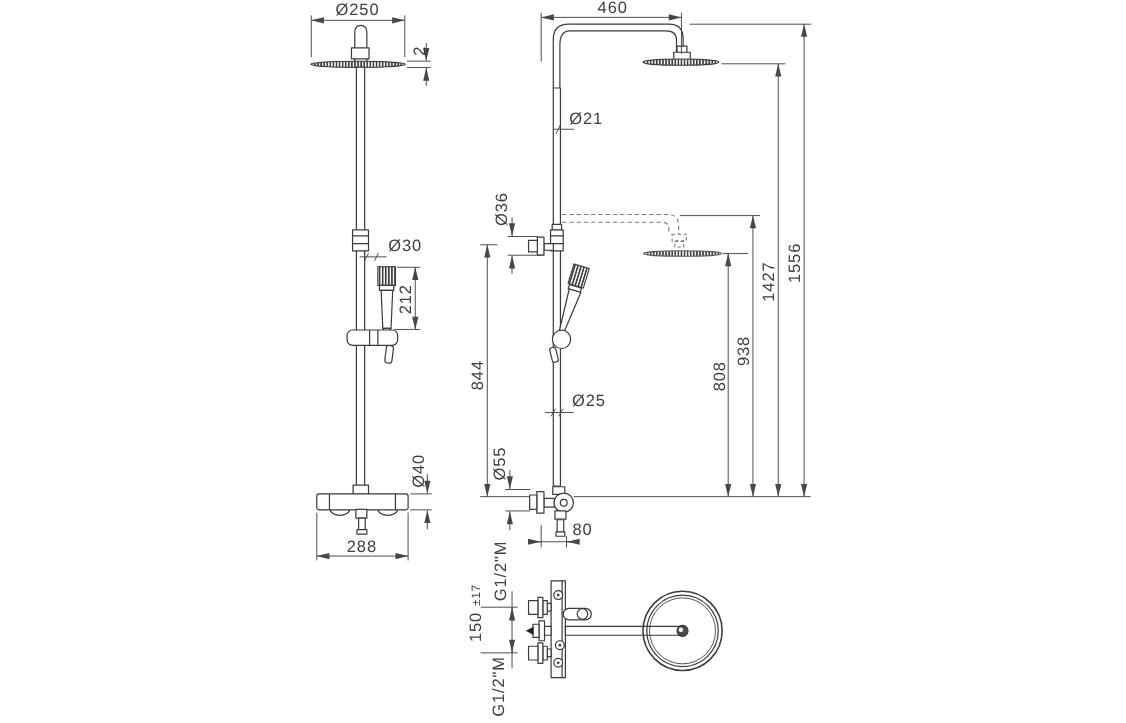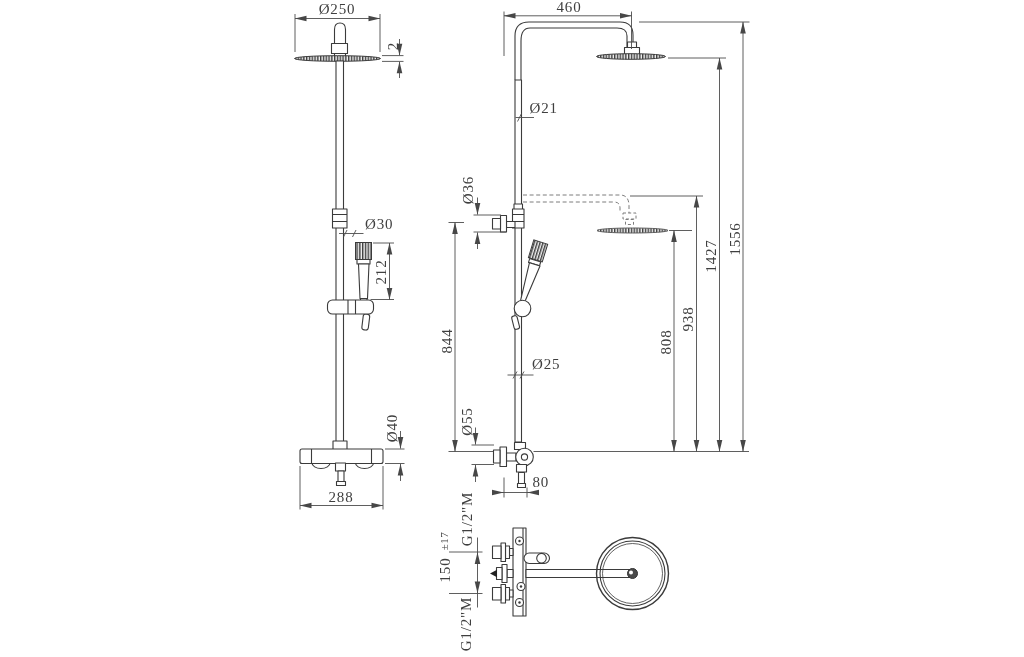--- a/index.html
+++ b/index.html
@@ -1,18 +1,18 @@
 <!DOCTYPE html>
 <html><head>
 <meta charset="utf-8">
 <style>
   html,body { margin:0; padding:0; background:#ffffff; }
   .stage {
     position:relative; width:940px; height:657px; background:#ffffff;
-    overflow:hidden; font-family:Liberation Serif, serif;margin-left:12px;
+    overflow:hidden; font-family:Liberation Sans, sans-serif;
   }
   svg { position:absolute; left:0; top:0; }
   .geo  { fill:none;    stroke:#3b3b3b; stroke-width:1.1; stroke-linejoin:round; }
   .geof { fill:#ffffff; stroke:#3b3b3b; stroke-width:1.1; stroke-linejoin:round; }
   .hatch{ fill:url(#hv);stroke:#3b3b3b; stroke-width:1; }
   .dash { fill:none;    stroke:#7d7d7d; stroke-width:1;   stroke-dasharray:4 2.6; }
   .dashf{ fill:#ffffff; stroke:#7d7d7d; stroke-width:1;   stroke-dasharray:3 2.2; }
   .dim  { fill:none;    stroke:#4d4d4d; stroke-width:0.9; }
   .lbl  { fill:#3f3f3f; font-size:15px; letter-spacing:0.8px; }
   .lbl-s{ fill:#3f3f3f; font-size:11px; letter-spacing:0.5px; }

